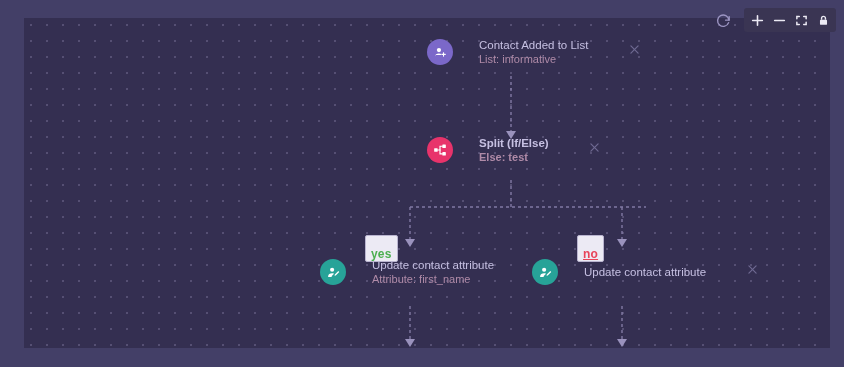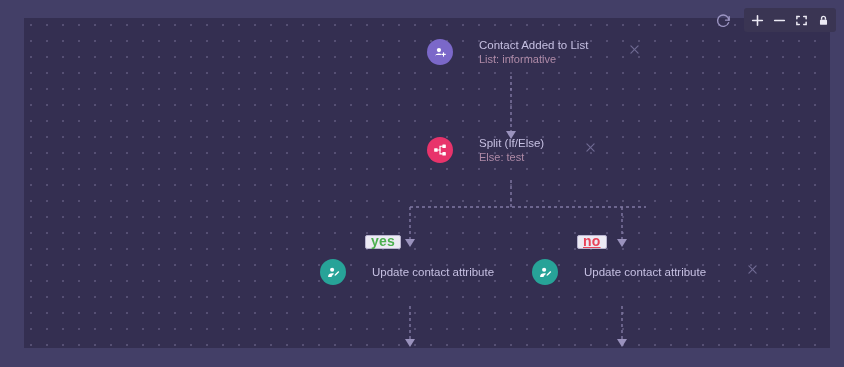--- a/index.html
+++ b/index.html
@@ -105,22 +105,22 @@
   }
   .node-close svg { display: block; }
 
   
   .branch-label {
     position: absolute;
     z-index: 20;
     background: #eceaf4;
     border: 1px solid #b9b4cf;
     border-radius: 2px;
-    padding: 1px 5px 2px 5px;
-    font-size: 14px;
+    padding: 14px 5px 2px 5px;
+    font-size: 12px;
     line-height: 9px;
     font-weight: bold;
     letter-spacing: 0.2px;
   }
   .branch-yes { color: #4caf50; }
   .branch-no  { color: #e8445a; text-decoration: underline; }
 </style>
 </head>
 <body>
 
@@ -171,21 +171,21 @@
         <div class="node-sub">List: informative</div>
       </div>
       <div class="node-close">
         <svg width="9" height="9" viewBox="0 0 10 10" stroke="#6f6a92" stroke-width="1.3" stroke-linecap="round">
           <line x1="1" y1="1" x2="9" y2="9"></line>
             <line x1="9" y1="1" x2="1" y2="9"></line>
         </svg>
       </div>
     </div>
 
-    <div class="node" style="left:403px; top:119px;">
+    <div class="node" style="left:403px; top:119px;font-weight:bold;">
       <div class="node-icon" style="background:#e8336b;">
         <svg width="14" height="14" viewBox="0 0 24 24" fill="none" stroke="#ffffff" stroke-width="2" stroke-linecap="round">
           <rect x="2" y="9" width="6" height="6" rx="1" fill="#ffffff" stroke="none"></rect>
           <rect x="16" y="2.5" width="6" height="6" rx="1" fill="#ffffff" stroke="none"></rect>
           <rect x="16" y="15.5" width="6" height="6" rx="1" fill="#ffffff" stroke="none"></rect>
           <path d="M8 12h4v-6.5h4"></path>
           <path d="M12 12v6.5h4"></path>
         </svg>
       </div>
       <div class="node-text">
@@ -203,20 +203,21 @@
     <div class="node" style="left:296px; top:241px;">
       <div class="node-icon" style="background:#27a398;">
         <svg width="15" height="15" viewBox="0 0 24 24" fill="#ffffff">
           <circle cx="9.8" cy="7.6" r="3.3"></circle>
           <path d="M3.4 18.2c0-3.1 2.9-4.9 6.4-4.9 1.1 0 2.1.18 3 .5l-3.6 3.6-.2 1.6H3.4z"></path>
           <path d="M19.7 9.6l1.5 1.5-5.6 5.6-2 .5.5-2z"></path>
         </svg>
       </div>
       <div class="node-text">
         <div class="node-title">Update contact attribute</div>
+        <div class="node-sub">Attribute: first_name</div>
       </div>
       <div class="node-close">
         <svg width="9" height="9" viewBox="0 0 10 10" stroke="#6f6a92" stroke-width="1.3" stroke-linecap="round">
           <line x1="1" y1="1" x2="9" y2="9"></line>
             <line x1="9" y1="1" x2="1" y2="9"></line>
         </svg>
       </div>
     </div>
 
     <div class="node" style="left:508px; top:241px;">

